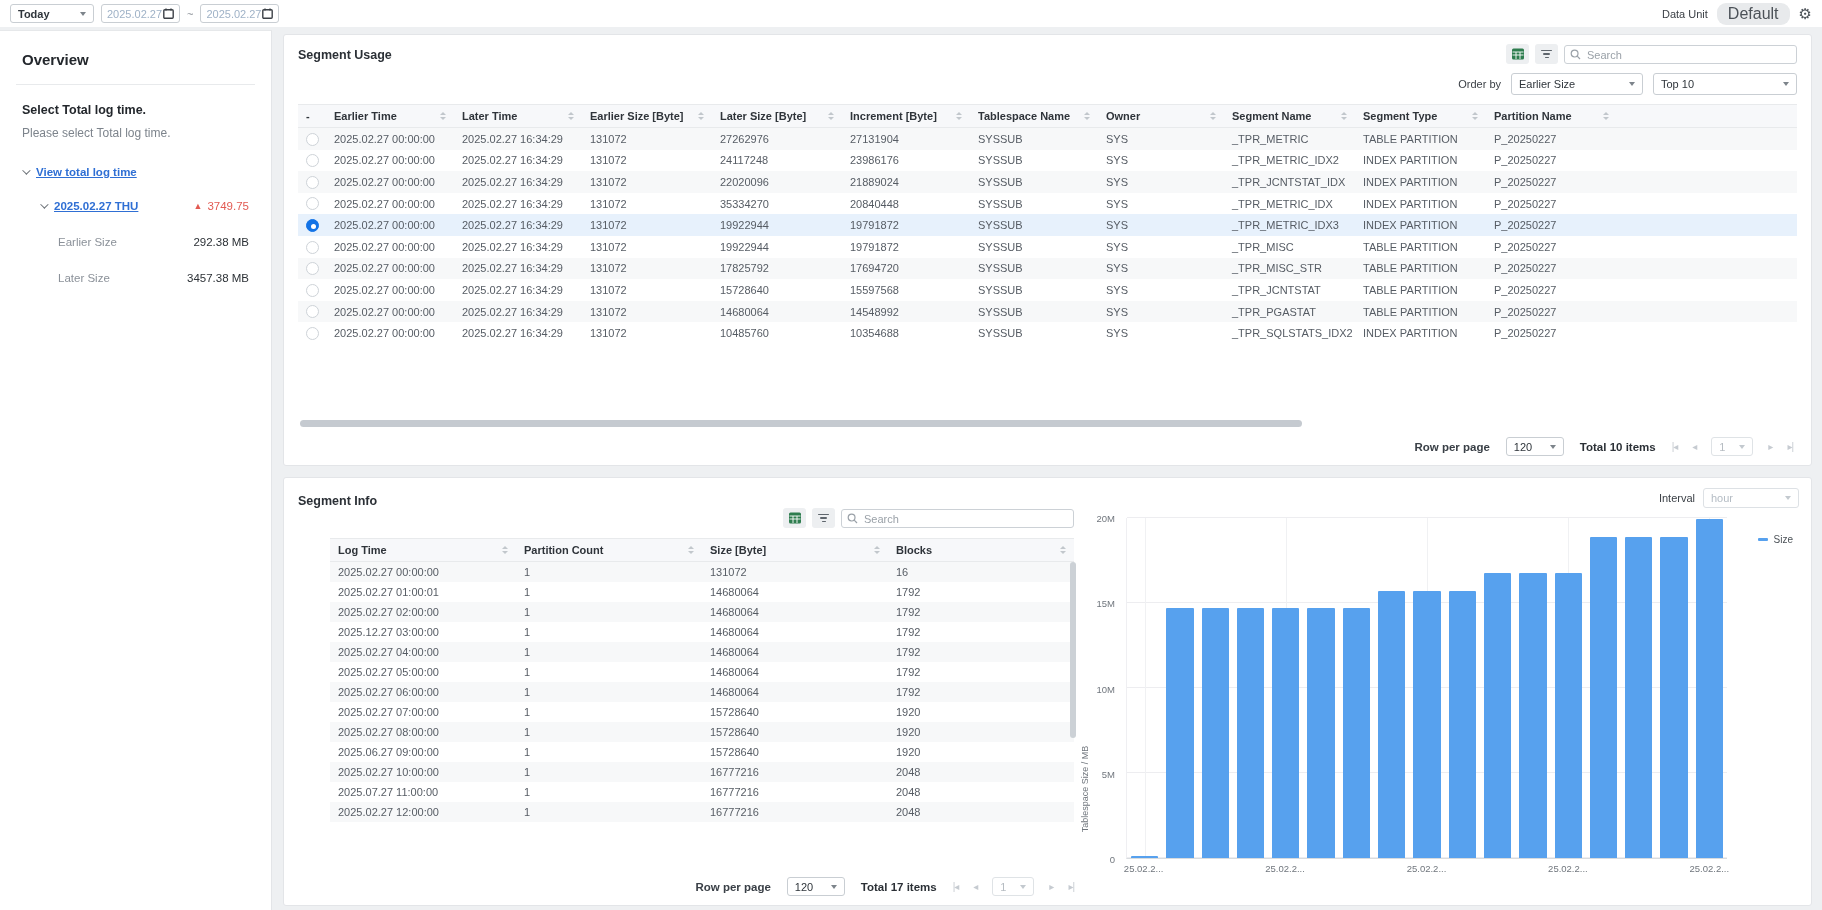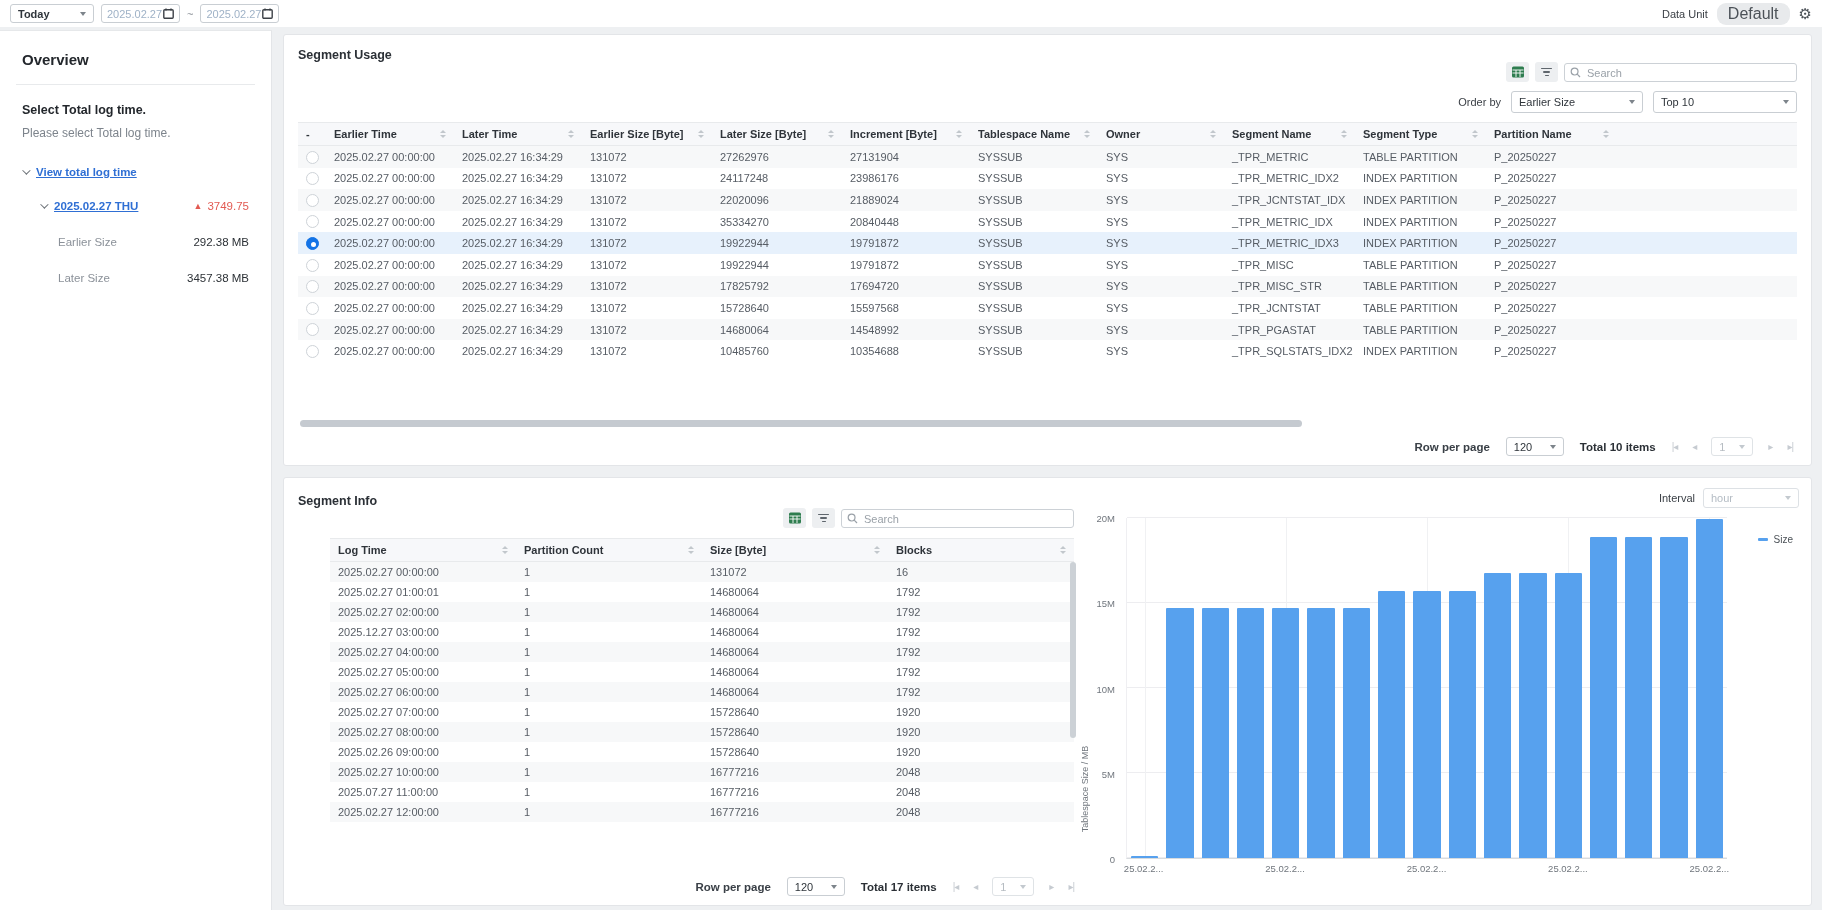--- a/index.html
+++ b/index.html
@@ -42,21 +42,21 @@
   .sb-stat { display:flex; margin-top:24px; margin-left:36px; font-size:11.5px; }
   .sb-stat .k { color:#8b9199; }
   .sb-stat .v { margin-left:auto; color:#2c3136; }
 
   
   .main { position:absolute; left:283px; right:10px; top:34px; }
   .panel { background:#fff; border:1px solid #e3e5e8; border-radius:3px; }
   .panel-usage { height:432px; display:flex; flex-direction:column; padding:9px 14px 0 14px; }
   .panel-info { height:429px; margin-top:11px; display:flex; }
 
-  .hd-row { display:flex; align-items:flex-start;flex-direction:column; }
+  .hd-row { display:flex; align-items:flex-start; }
   .panel-title { font-size:12.5px; font-weight:bold; color:#2b3036; padding-top:4px; }
   .tools { margin-left:auto; display:flex; align-items:center; gap:6px; }
   .iconbtn { width:23px; height:20px; background:#edeff1; border-radius:3px;
     display:flex; align-items:center; justify-content:center; cursor:pointer; }
   .filter-icon { display:flex; flex-direction:column; gap:2px; align-items:center; }
   .filter-icon i { display:block; height:1.6px; background:#5f666d; border-radius:1px; }
   .filter-icon i:nth-child(1){ width:11px; } .filter-icon i:nth-child(2){ width:7px; }
   .filter-icon i:nth-child(3){ width:4px; }
   .searchbox { position:relative; width:233px; height:19px; }
   .searchbox input { width:100%; height:100%; border:1px solid #ccd1d6; border-radius:3px;
@@ -643,21 +643,21 @@
                 <td>15728640</td>
                 <td>1920</td>
               </tr>
               <tr class="odd">
                 <td>2025.02.27 08:00:00</td>
                 <td>1</td>
                 <td>15728640</td>
                 <td>1920</td>
               </tr>
               <tr class="">
-                <td>2025.02.26 09:00:00</td>
+                <td>2025.06.27 09:00:00</td>
                 <td>1</td>
                 <td>15728640</td>
                 <td>1920</td>
               </tr>
               <tr class="odd">
                 <td>2025.02.27 10:00:00</td>
                 <td>1</td>
                 <td>16777216</td>
                 <td>2048</td>
               </tr>

